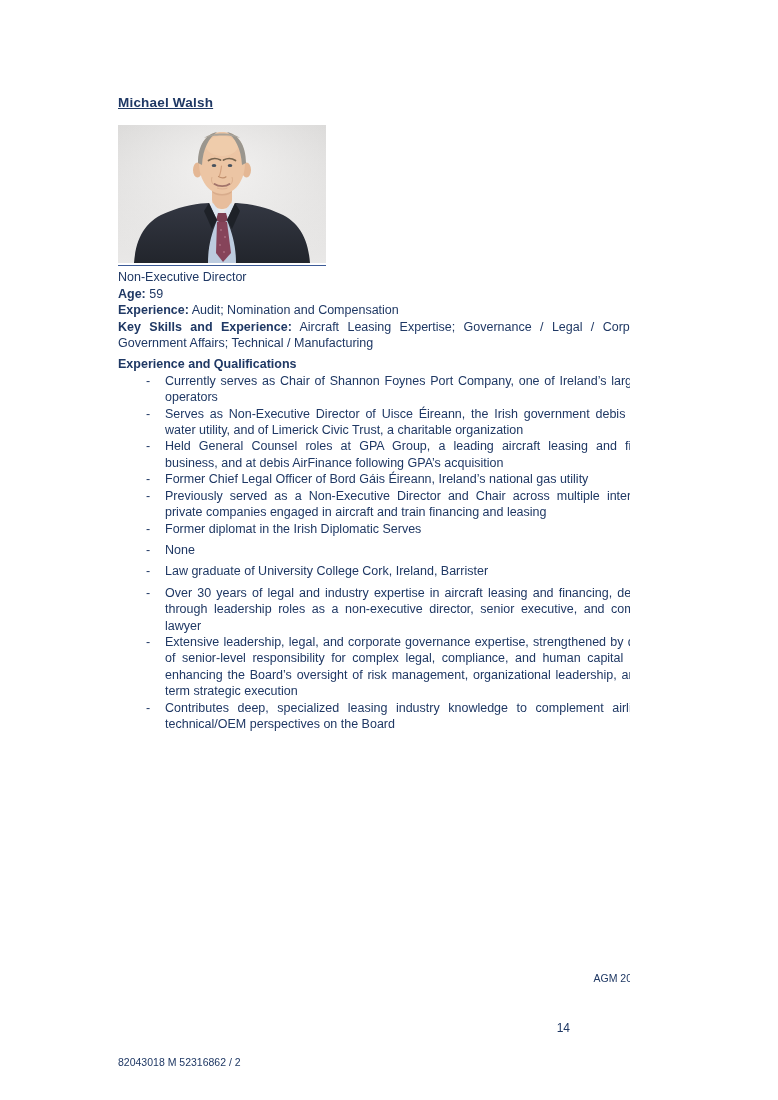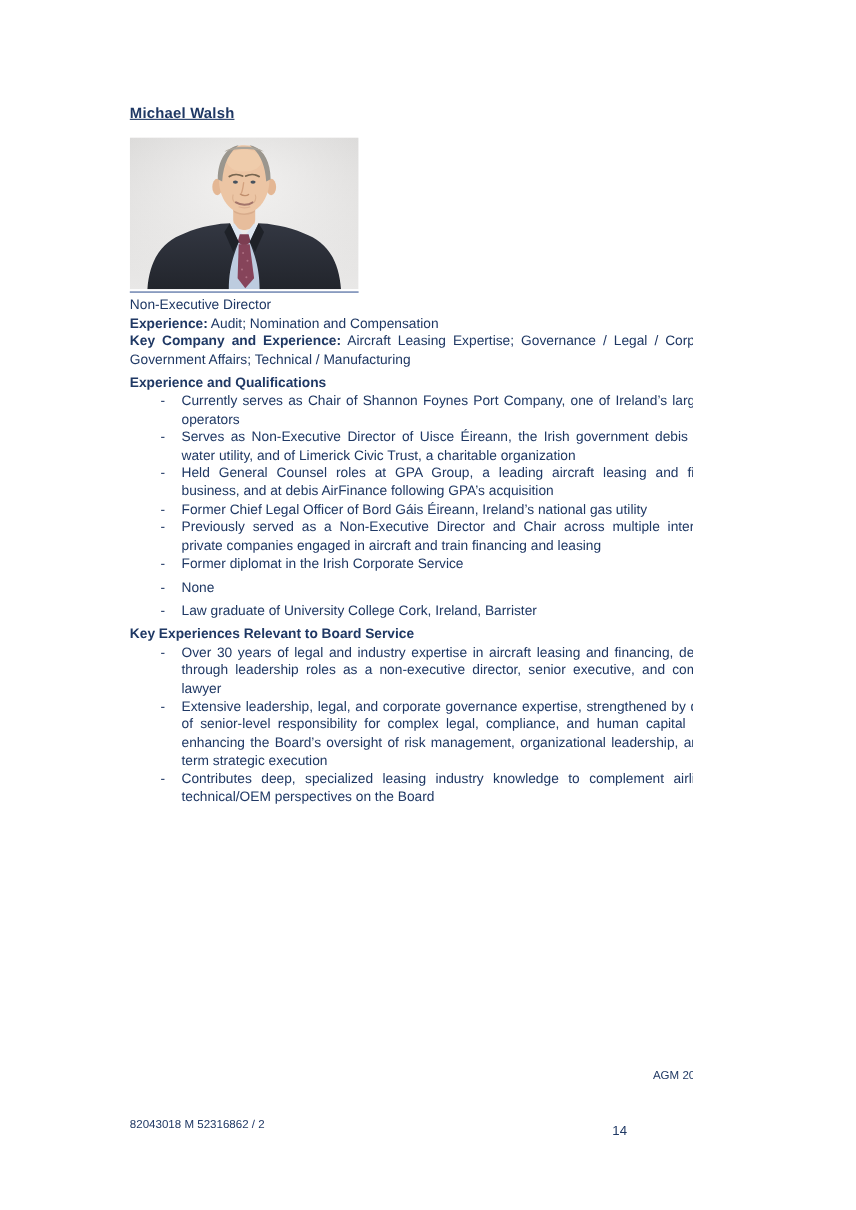--- a/index.html
+++ b/index.html
@@ -55,21 +55,21 @@
     position: absolute;
     top: 1021px;
     right: 60px;
     font-size: 12px;
     line-height: 14px;
     text-align: right;
   }
   .footer-docref {
     position: absolute;
     left: 118px;
-    top: 1016px;
+    top: 1056px;
     font-size: 10.5px;
     line-height: 13px;
   }
 </style>
 </head>
 <body>
 
 <div class="page">
   <div class="content">
 
@@ -138,25 +138,29 @@
         <path d="M114 52 C115 55 114.5 57.5 112.5 59.5" stroke="#d7ab8a" stroke-width="1" fill="none" opacity="0.8"></path>
 
         <path d="M96.5 59 C100.5 61.8 108 61.8 111.5 59" stroke="#a3756b" stroke-width="1.8" fill="none" stroke-linecap="round"></path>
         <path d="M99 63 C102 64.3 107 64.3 109.5 63" stroke="#d8a98c" stroke-width="1" fill="none" opacity="0.7"></path>
       </svg>
     </figure>
 
     <div>Non-Executive Director</div>
 
     <div>
+      <span class="fact-label">Age:</span>
+      <span>59</span>
+    </div>
+    <div>
       <span class="fact-label">Experience:</span>
       <span>Audit; Nomination and Compensation</span>
     </div>
     <p class="key-skills">
-      <span class="fact-label">Key Company and Experience:</span>
+      <span class="fact-label">Key Skills and Experience:</span>
       <span>Aircraft Leasing Expertise; Governance / Legal / Corporate &amp; Government Affairs; Technical / Manufacturing</span>
     </p>
 
     <div class="section">
       <div class="section-heading">Experience and Qualifications</div>
       <div class="bullet">
         <span class="bullet-dash">-</span>
         <span class="bullet-text">Currently serves as Chair of Shannon Foynes Port Company, one of Ireland’s largest port operators</span>
       </div>
       <div class="bullet">
@@ -170,40 +174,39 @@
       <div class="bullet">
         <span class="bullet-dash">-</span>
         <span class="bullet-text">Former Chief Legal Officer of Bord Gáis Éireann, Ireland’s national gas utility</span>
       </div>
       <div class="bullet">
         <span class="bullet-dash">-</span>
         <span class="bullet-text">Previously served as a Non-Executive Director and Chair across multiple international private companies engaged in aircraft and train financing and leasing</span>
       </div>
       <div class="bullet">
         <span class="bullet-dash">-</span>
-        <span class="bullet-text">Former diplomat in the Irish Corporate Service</span>
+        <span class="bullet-text">Former diplomat in the Irish Diplomatic Serves</span>
       </div>
     </div>
 
     <div class="section">
       <div class="bullet">
         <span class="bullet-dash">-</span>
         <span class="bullet-text">None</span>
       </div>
     </div>
 
     <div class="section">
       <div class="bullet">
         <span class="bullet-dash">-</span>
         <span class="bullet-text">Law graduate of University College Cork, Ireland, Barrister</span>
       </div>
     </div>
 
     <div class="section">
-      <div class="section-heading">Key Experiences Relevant to Board Service</div>
       <div class="bullet">
         <span class="bullet-dash">-</span>
         <span class="bullet-text">Over 30 years of legal and industry expertise in aircraft leasing and financing, developed through leadership roles as a non-executive director, senior executive, and commercial lawyer</span>
       </div>
       <div class="bullet">
         <span class="bullet-dash">-</span>
         <span class="bullet-text">Extensive leadership, legal, and corporate governance expertise, strengthened by decades of senior-level responsibility for complex legal, compliance, and human capital matters, enhancing the Board’s oversight of risk management, organizational leadership, and long-term strategic execution</span>
       </div>
       <div class="bullet">
         <span class="bullet-dash">-</span>

